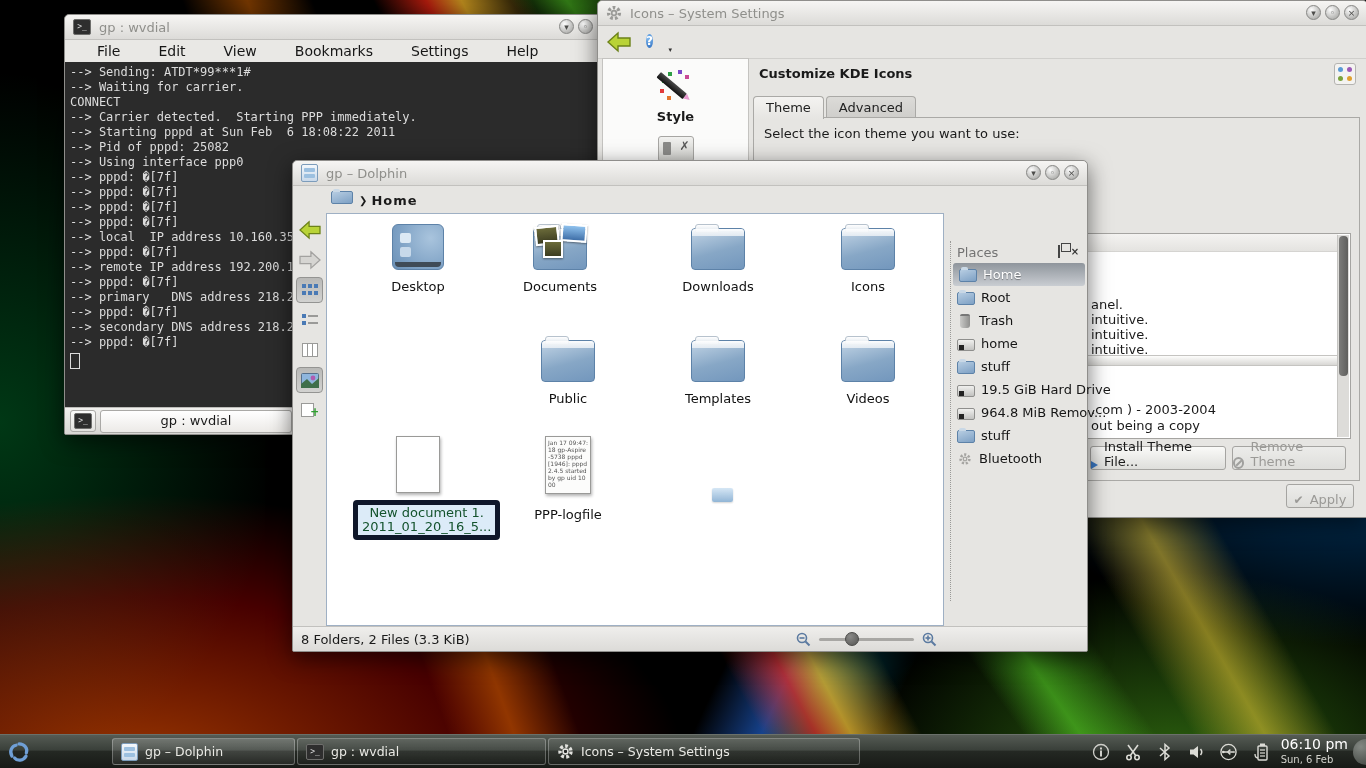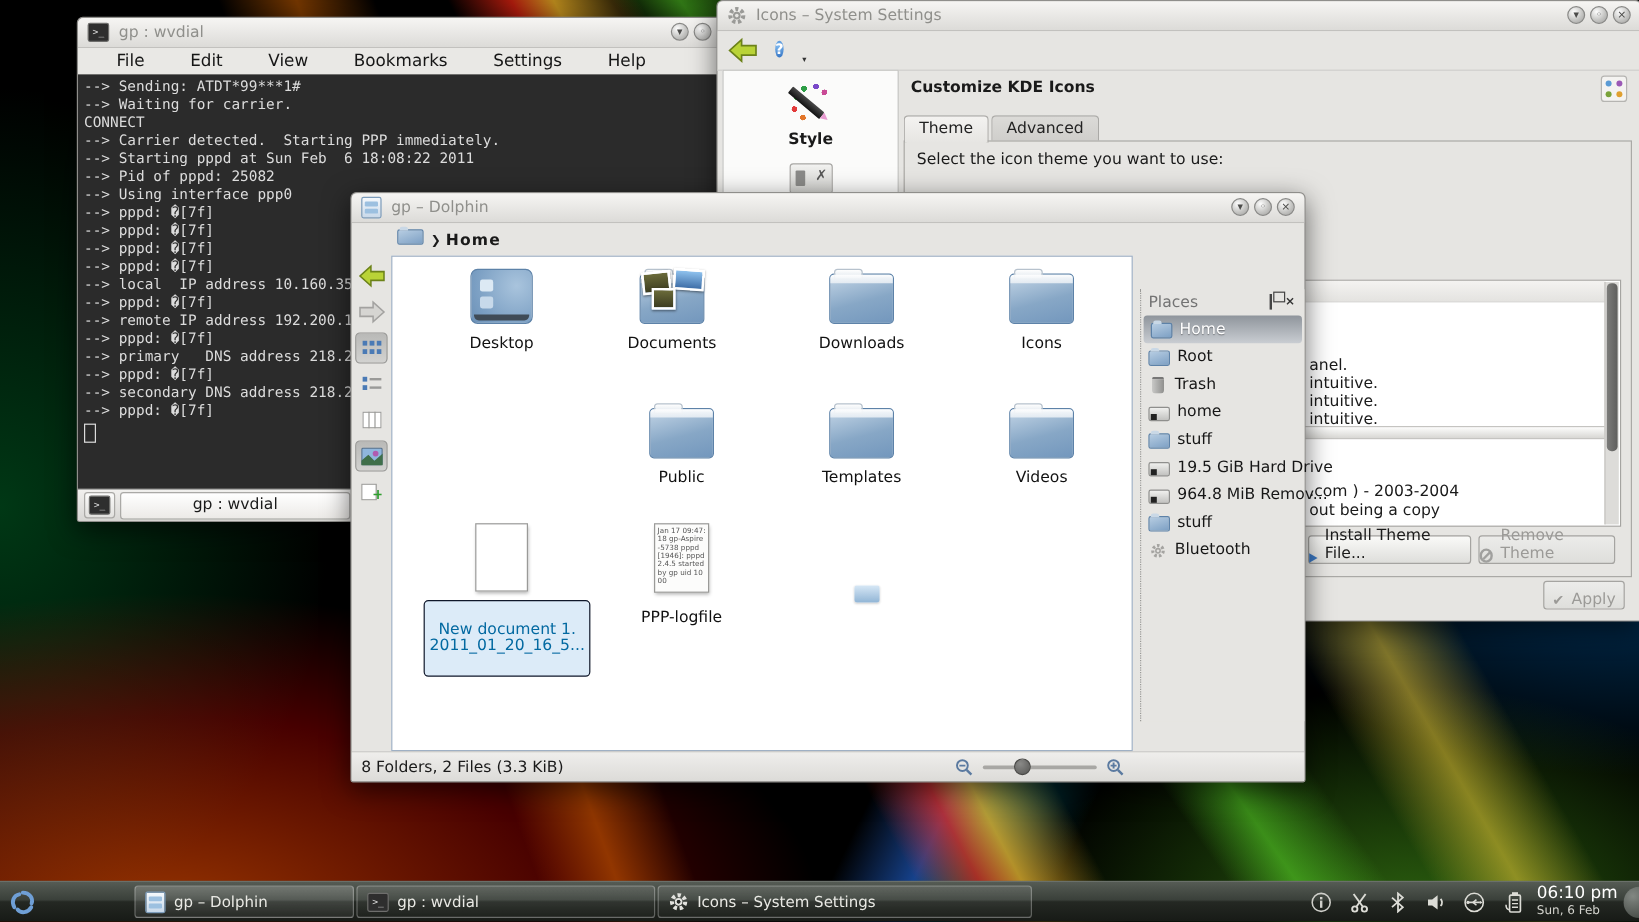--- a/index.html
+++ b/index.html
@@ -141,22 +141,22 @@
   .desk-ic:after{content:"";position:absolute;left:2px;right:2px;bottom:2px;height:5px;background:#3f4b57;border-radius:0 0 4px 4px;}
   .photo{position:absolute;border:2px solid #fff;box-shadow:0 1px 2px rgba(0,0,0,.45);}
   .ph-olive{background:linear-gradient(#6b6b3a,#3c3c20);}
   .ph-blue{background:linear-gradient(#8fc2ee,#3f6fa8);}
   .ph-dark{background:linear-gradient(#324a38,#15231a);}
   .ph-teal{background:linear-gradient(#1d4a52,#0a2128);}
   .pagefile{width:42px;height:55px;margin:0 auto;background:#fff;border:1px solid #9a9a98;box-shadow:1px 2px 3px rgba(0,0,0,.3);}
   .logfile{width:46px;height:58px;margin:0 auto;background:#fcfcfb;border:1px solid #9a9a98;box-shadow:1px 2px 3px rgba(0,0,0,.3);
         font-size:6px;line-height:7px;color:#555;text-align:left;padding:2px;box-sizing:border-box;word-break:break-all;overflow:hidden;
         font-family:"DejaVu Sans",sans-serif;}
-  .sel-label{display:inline-block;border:1px solid #0f172a;background:#dcebf8;border-radius:4px;padding:17px 4px;
-        font-size:13px;line-height:14px;color:#0369a1;}
+  .sel-label{display:inline-block;border:5px solid #0f172a;background:#dcebf8;border-radius:4px;padding:1px 4px;
+        font-size:13px;line-height:14px;color:#14532d;}
   .places{position:absolute;right:0;top:28px;width:136px;bottom:25px;border-left:1px dotted #9a9a98;background:#e6e5e2;}
   .places-hdr{display:flex;align-items:center;height:22px;padding:0 6px;}
   .places-title{font-size:13px;color:#737373;flex:1;}
   .mini-btn{width:12px;height:12px;margin-left:4px;color:#333;font-size:10px;line-height:12px;text-align:center;font-weight:bold;}
   .float-glyph{width:9px;height:8px;border:1px solid #444;position:relative;}
   .float-glyph:after{content:"";position:absolute;left:2px;top:-3px;width:8px;height:7px;border:1px solid #444;background:#e6e5e2;}
   .place-row{display:flex;align-items:center;gap:6px;height:23px;padding:0 4px 0 6px;font-size:13px;color:#161616;}
   .place-row.selected{background:linear-gradient(#8f959c,#c9cdd2);border-radius:3px;margin:0 2px;color:#fff;
         text-shadow:0 1px 1px rgba(0,0,0,.4);}
   .pi{flex:0 0 16px;height:13px;position:relative;}

